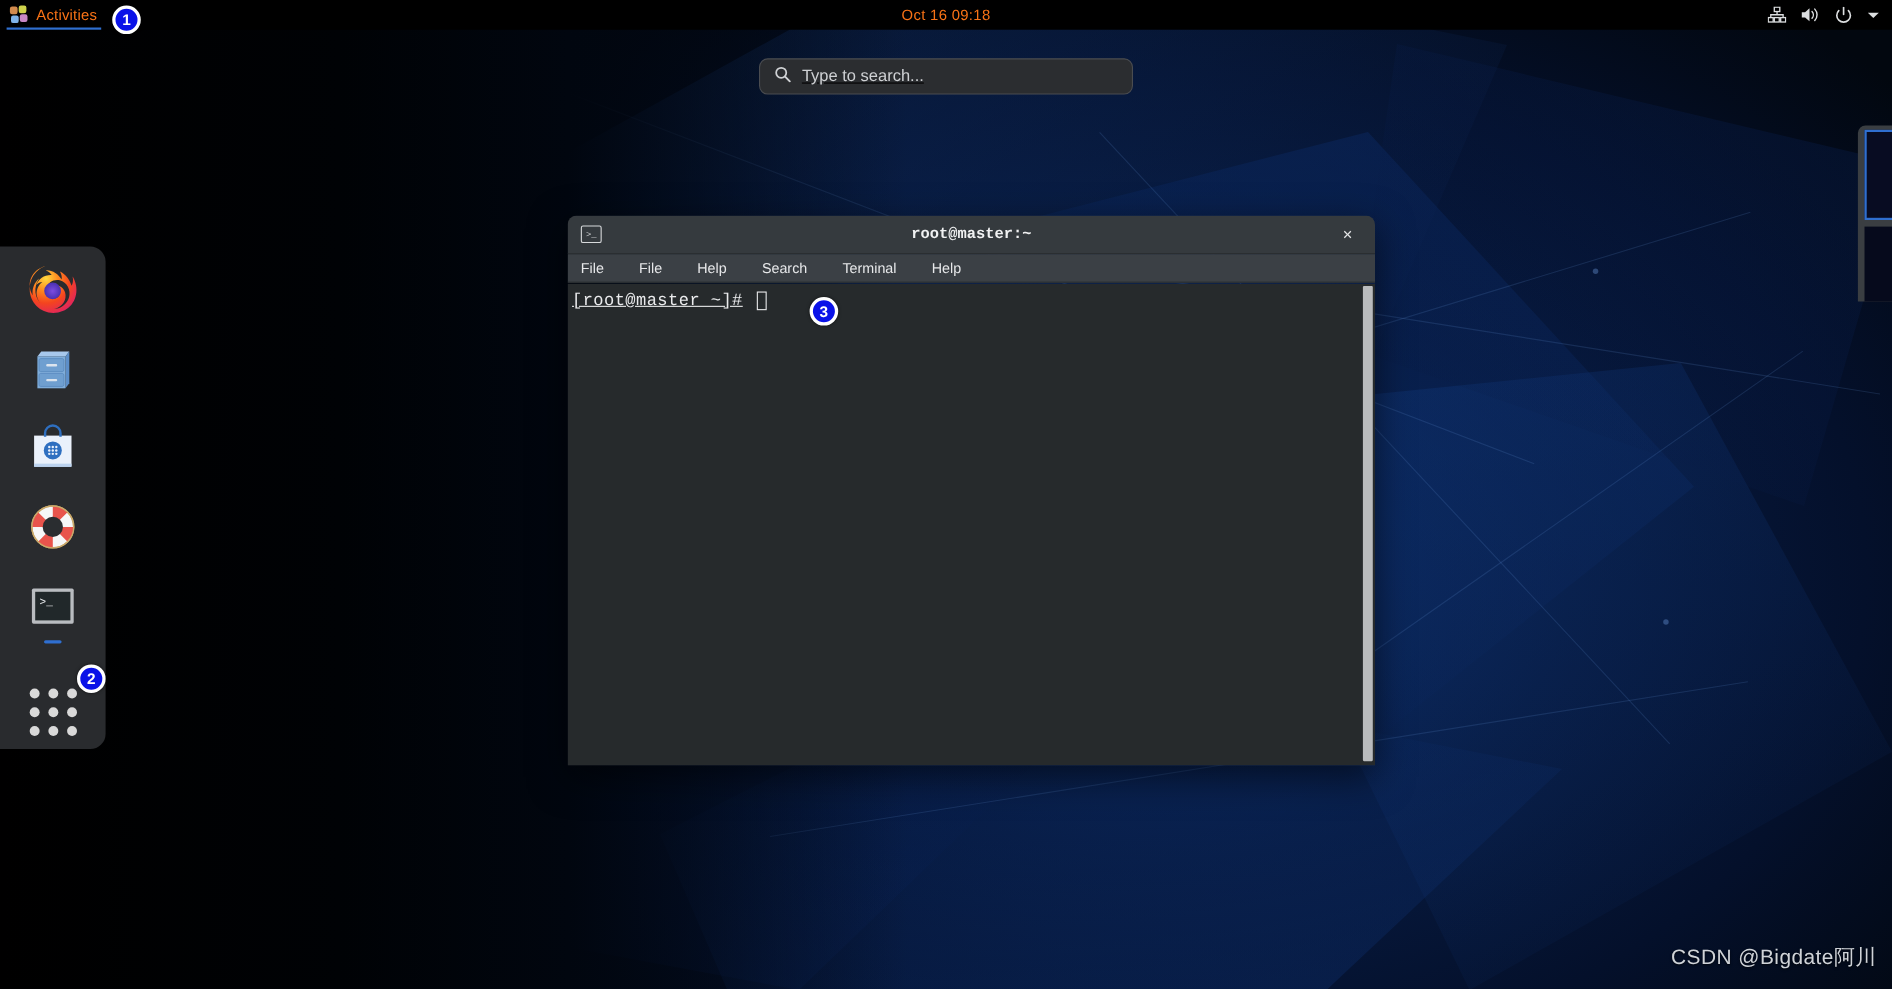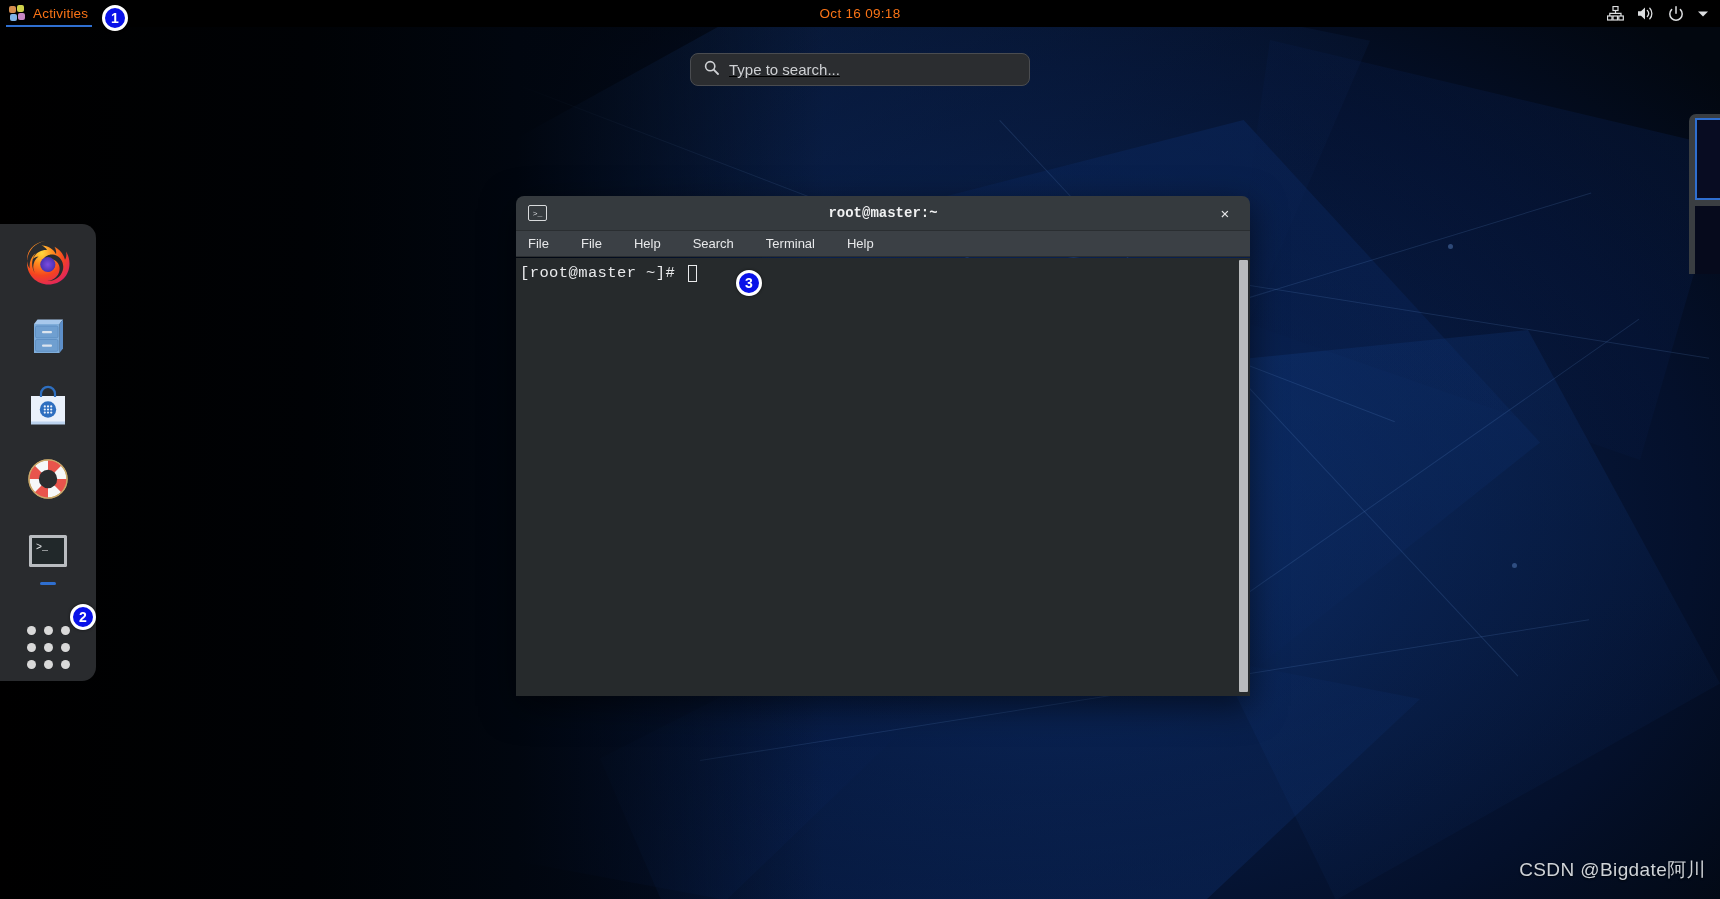--- a/index.html
+++ b/index.html
@@ -183,21 +183,21 @@
     color: #e7e8ea; font-size: 13px; padding: 3px 8px; cursor: pointer; border-radius: 3px;
   }
   #term-body {
     position: absolute; left: 0; right: 0; top: 62px; bottom: 0;
     background: #262a2c;
     padding: 6px 0 0 4px;
     font-family: "Liberation Mono", monospace;
   }
   #term-line {
     color: #e9eaec; font-size: 15.5px; letter-spacing: .4px;
-    display: flex; align-items: center; gap: 4px; white-space: pre;
+    display: flex; align-items: center; gap: 4px; white-space: pre; text-decoration: underline;
   }
   #cursor {
     display: inline-block; width: 9px; height: 17px;
     border: 1.4px solid #e9eaec; margin-left: 9px; background: transparent;
   }
   #term-scroll {
     position: absolute; right: 2px; top: 64px; bottom: 4px; width: 9px;
     background: transparent; cursor: pointer;
   }
   #term-scroll .thumb {

